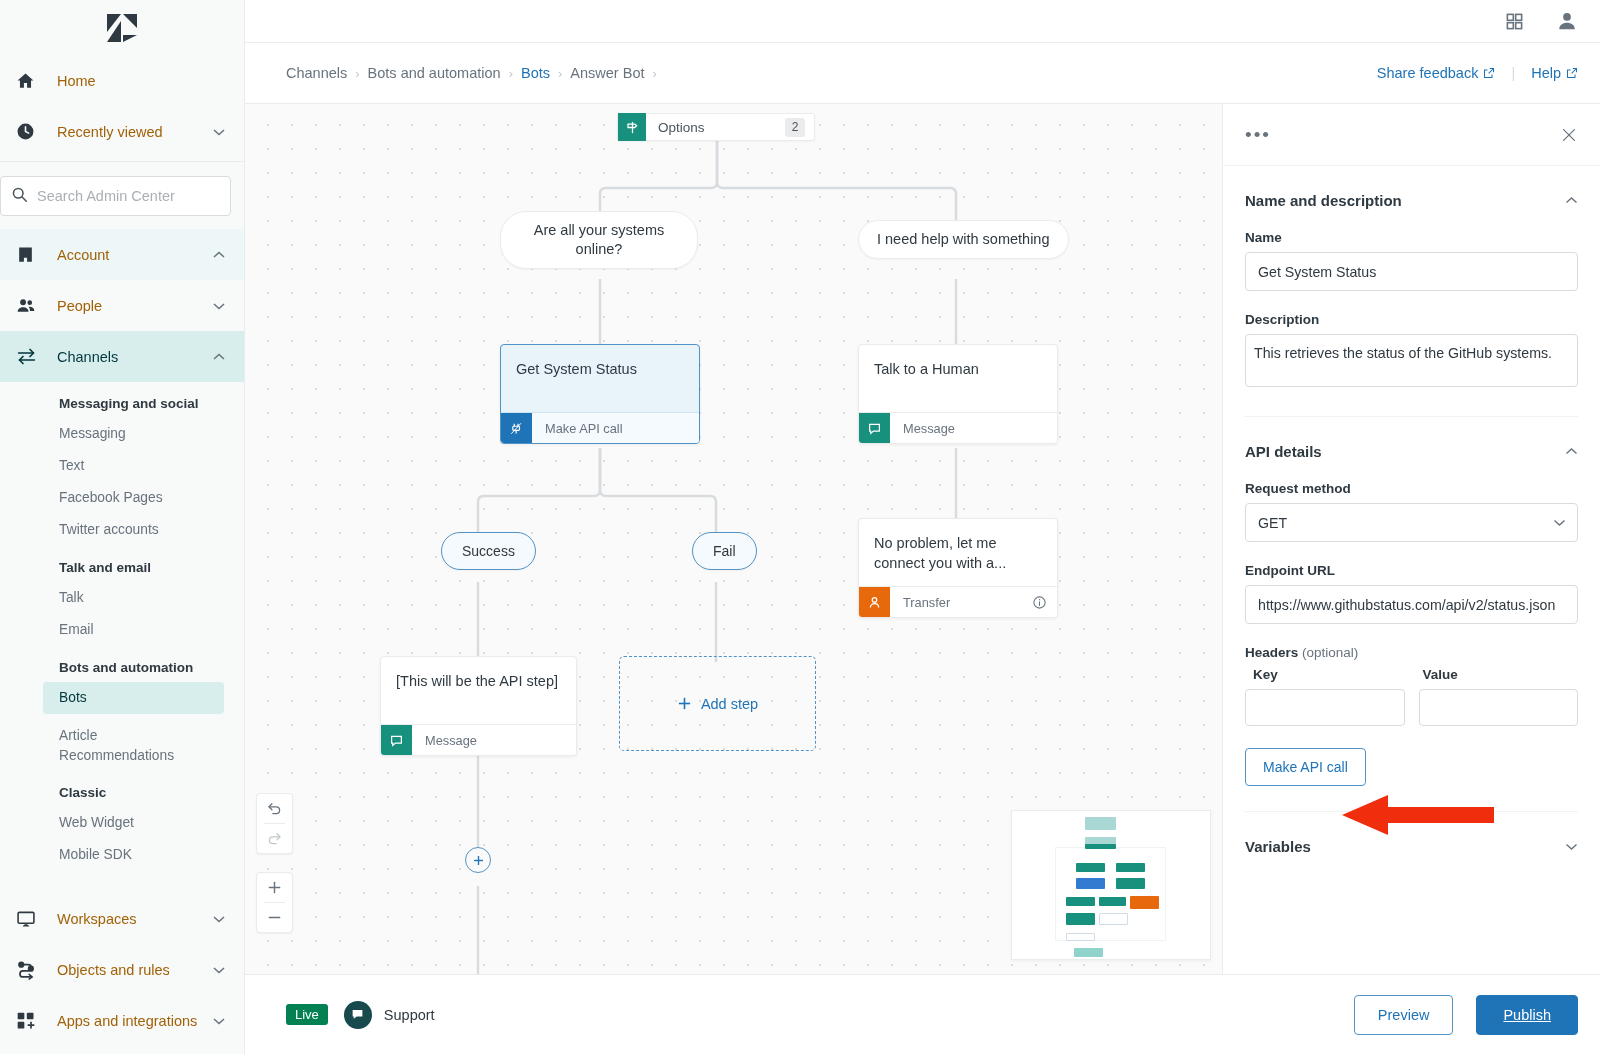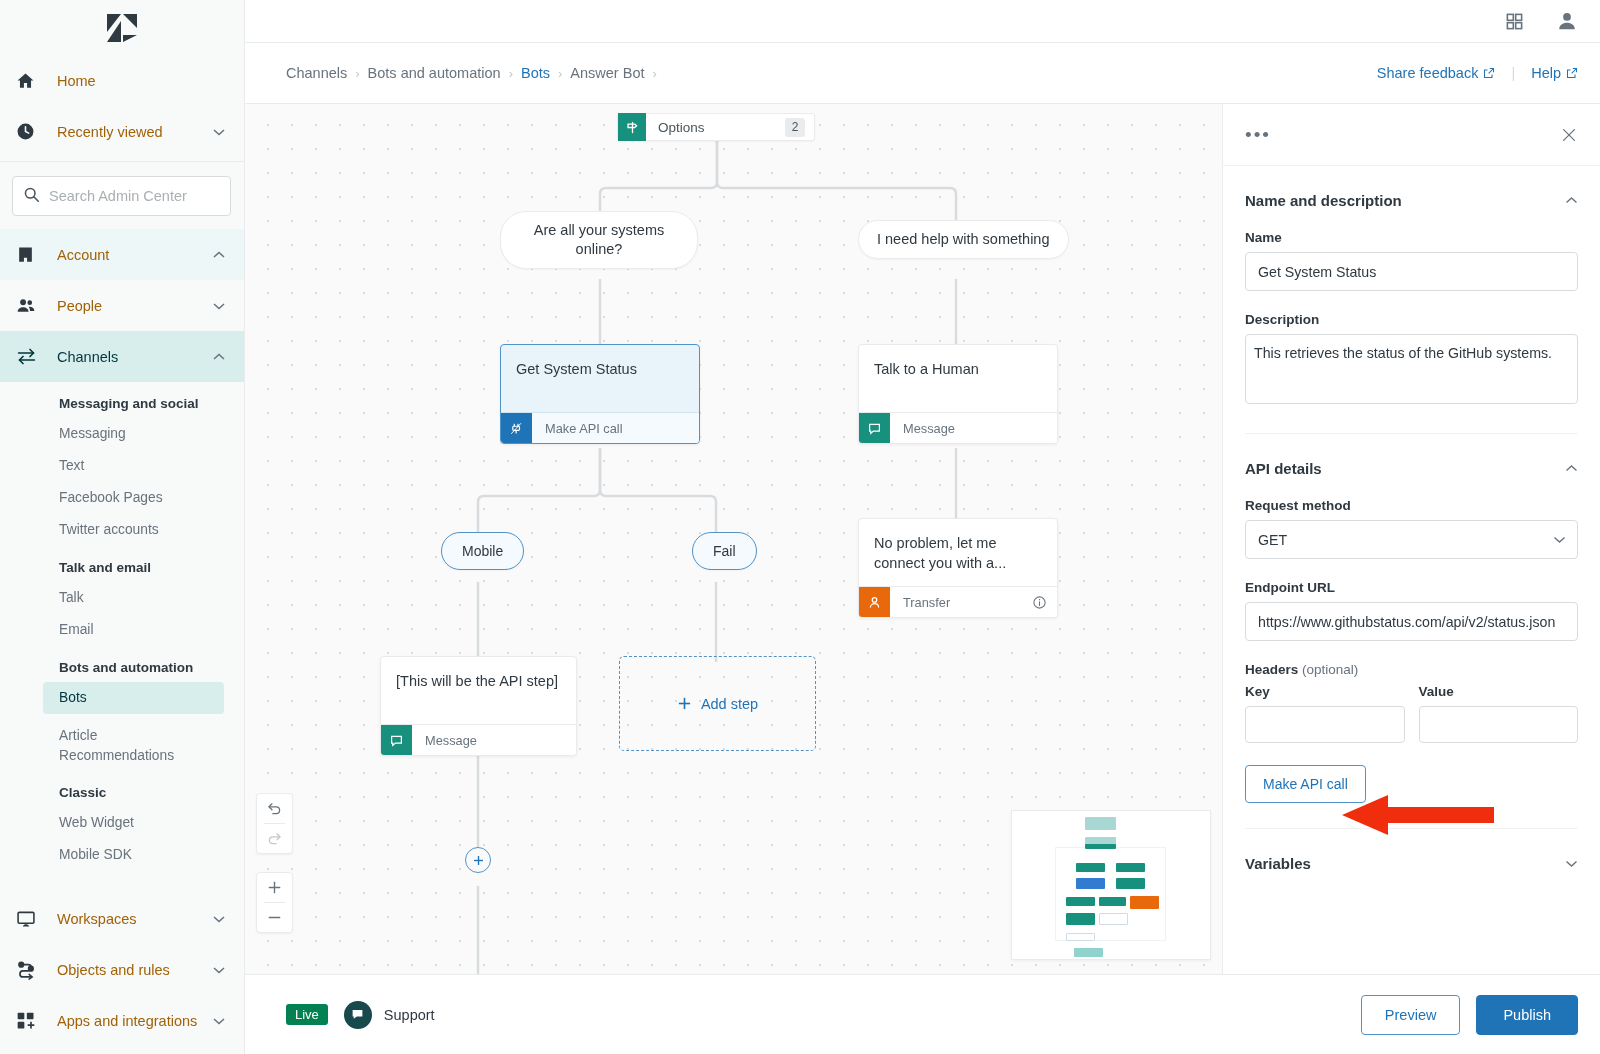--- a/index.html
+++ b/index.html
@@ -23,21 +23,21 @@
     display: flex; align-items: center; height: 51px;
     padding: 0 18px 0 16px; cursor: pointer; position: relative;
   }
   .nav-row .ico { width: 28px; flex: 0 0 28px; display: flex; align-items: center; color: #2f3941; }
   .nav-row .lbl { flex: 1; font-size: 14.5px; color: #a16207; padding-left: 13px; }
   .nav-row .chev { width: 14px; color: #68737d; display: flex; align-items: center; justify-content: center; }
   .nav-row.sel-acct { background: #edf7f7; }
   .nav-row.sel-chan { background: #d7eeec; }
   .nav-row.sel-chan .ico, .nav-row.sel-chan .lbl { color: #03363d; }
   .divider { height: 1px; background: #e9ebed; margin: 4px 0 0 0; }
-  .search-wrap { padding: 14px 13px 13px 12px; }
+  .search-wrap { padding: 14px 13px 13px 0; }
   .search-box {
     height: 40px; background: #fff; border: 1px solid #d8dcde; border-radius: 4px;
     display: flex; align-items: center; padding: 0 10px;
   }
   .search-box svg { flex: 0 0 17px; color: #49545c; }
   .search-box input {
     border: 0; outline: 0; flex: 1; font-size: 14.5px; color: #2f3941;
     font-family: "Liberation Sans", sans-serif; padding-left: 9px; background: transparent;
   }
   .search-box input::placeholder { color: #a9b0b3; }
@@ -191,29 +191,29 @@
   .sect-head .st { font-size: 15px; font-weight: bold; color: #2f3941; }
   .sect-head .sc { color: #68737d; display: flex; }
   .fl { font-size: 13.5px; font-weight: bold; color: #2f3941; margin: 21px 0 7px 0; }
   .fl .opt { font-weight: normal; color: #68737d; }
   .inp {
     width: 100%; border: 1px solid #d8dcde; border-radius: 4px; background: #fff;
     font-size: 14.2px; color: #2f3941; font-family: "Liberation Sans", sans-serif;
     padding: 0 12px; height: 39px; outline: none;
   }
   .inp.ta {
-    height: 70px; padding: 9px 8px; line-height: 1.4; resize: none; overflow: hidden;
+    height: 53px; padding: 9px 8px; line-height: 1.4; resize: none; overflow: hidden;
   }
   .sel-wrap { position: relative; }
   .sel-wrap .sarrow {
     position: absolute; right: 12px; top: 0; bottom: 0; display: flex;
     align-items: center; color: #68737d; pointer-events: none;
   }
   .sect-rule { height: 1px; background: #f1f3f3; margin-top: 25px; }
-  .kvhead { display: flex; gap: 14px; margin-top: 3px; }
+  .kvhead { display: flex; gap: 14px; margin-top: 3px; margin-left: 8px; }
   .kvhead div { flex: 1; font-size: 13.5px; font-weight: bold; color: #2f3941; }
   .kvrow { display: flex; gap: 14px; margin-top: 7px; }
   .kvrow .inp { flex: 1; height: 37px; }
   .apibtn {
     margin-top: 22px; border: 1px solid #5293c7; color: #1f73b7; background: #fff;
     border-radius: 4px; height: 38px; padding: 0 17px; font-size: 14px;
     font-family: "Liberation Sans", sans-serif; cursor: pointer;
   }
 
   
@@ -234,22 +234,23 @@
   }
   .sup-lbl { font-size: 14.5px; color: #2f3941; margin-left: 12px; }
   .fspacer { flex: 1; }
   .btn-sec {
     border: 1px solid #5293c7; color: #1f73b7; background: #fff; border-radius: 4px;
     height: 40px; padding: 0 23px; font-size: 14.5px; cursor: pointer;
     font-family: "Liberation Sans", sans-serif;
   }
   .btn-pri {
     border: 1px solid #1f73b7; color: #fff; background: #1f73b7; border-radius: 4px;
-    height: 40px; padding: 0 26px; font-size: 14.5px; cursor: pointer; margin-left: 16px;
+    height: 40px; padding: 0 26px; font-size: 14.5px; cursor: pointer; margin-left: 23px;
     font-family: "Liberation Sans", sans-serif;
+    text-decoration: underline;
   }
 </style>
 </head>
 <body>
 
 <div class="app">
 
   <aside class="sidebar">
     <div class="logo-wrap">
       <svg class="zd-logo" viewBox="0 0 30 28">
@@ -536,21 +537,21 @@
               <span class="ci teal">
                 <svg width="15" height="15" viewBox="0 0 20 20" fill="none" stroke="currentColor" stroke-width="1.6">
                     <path d="M3.5 4.5 h13 v9 h-8 l-3.5 3 v-3 h-1.5 Z"></path>
                   </svg>
               </span>
               <span class="cl">Message</span>
             </div>
           </div>
 
           <div class="node pill branch" style="left:196px; top:428px;">
-            <span>Mobile</span>
+            <span>Success</span>
           </div>
           <div class="node pill branch" style="left:447px; top:428px;">
             <span>Fail</span>
           </div>
 
           <div class="node card" style="left:613px; top:414px; width:200px;">
             <div class="ctitle">No problem, let me connect you with a...</div>
             <div class="cfoot">
               <span class="ci orange">
                 <svg width="15" height="15" viewBox="0 0 20 20" fill="none" stroke="currentColor" stroke-width="1.6">

